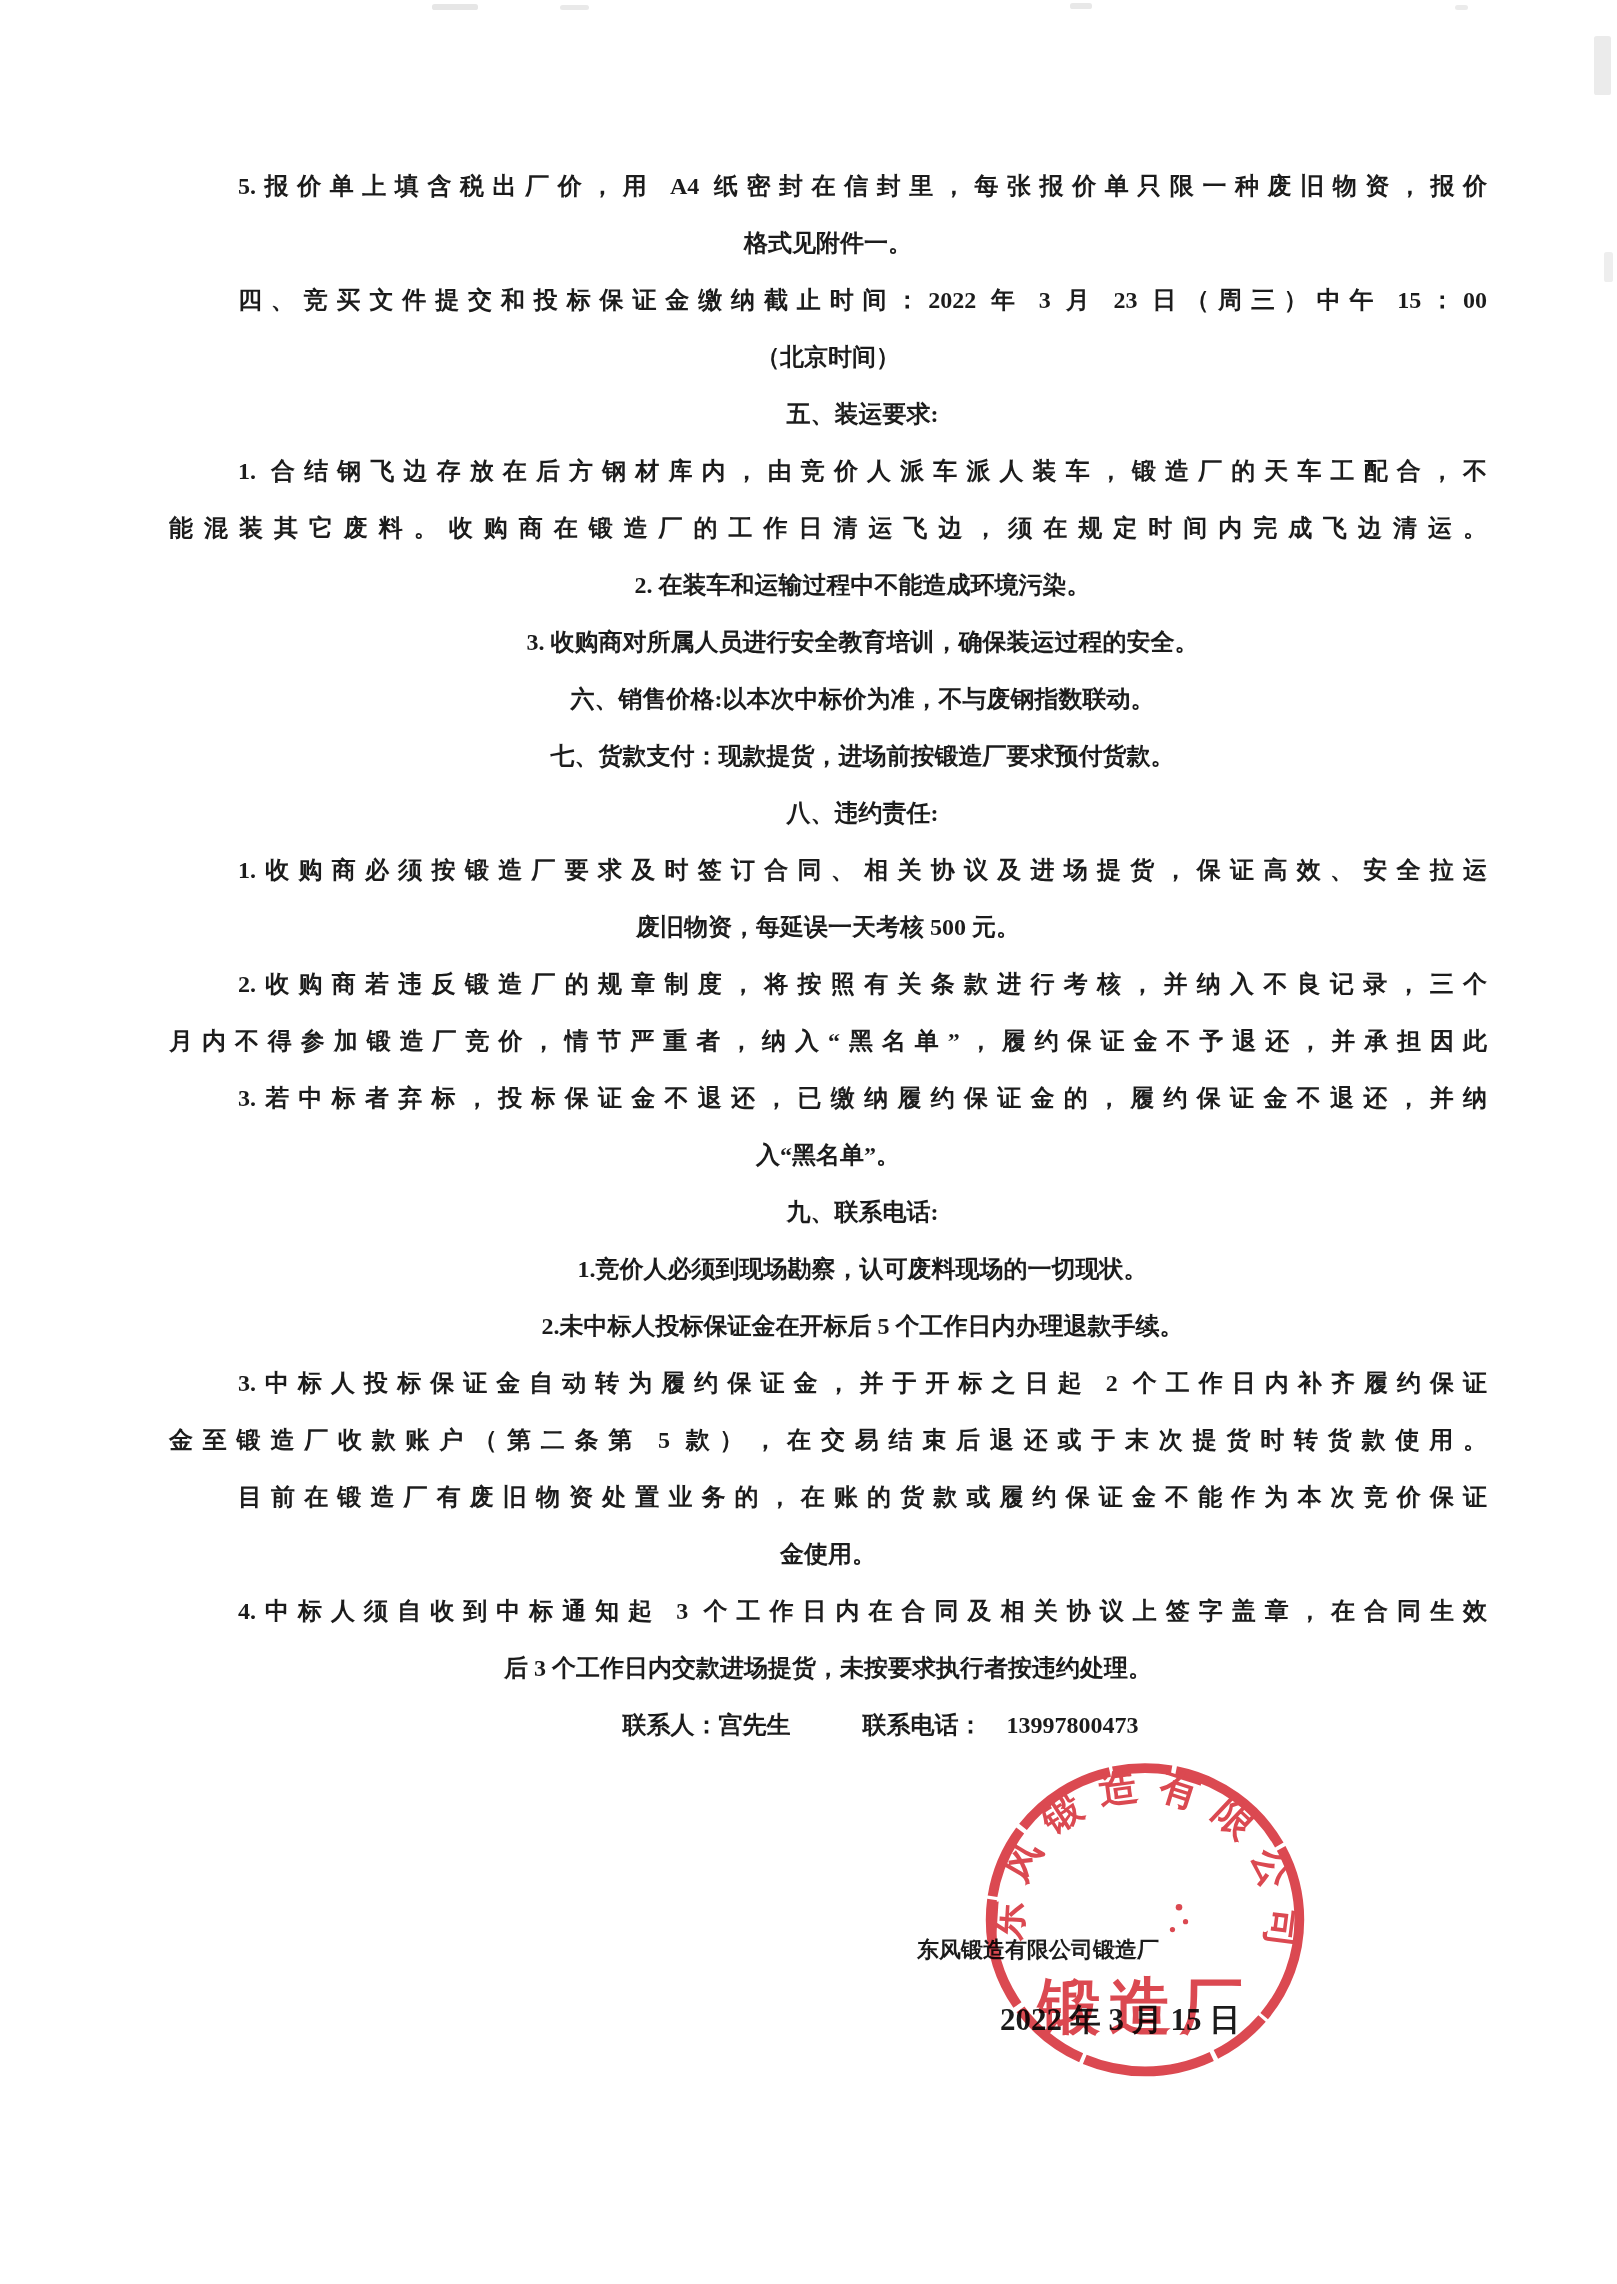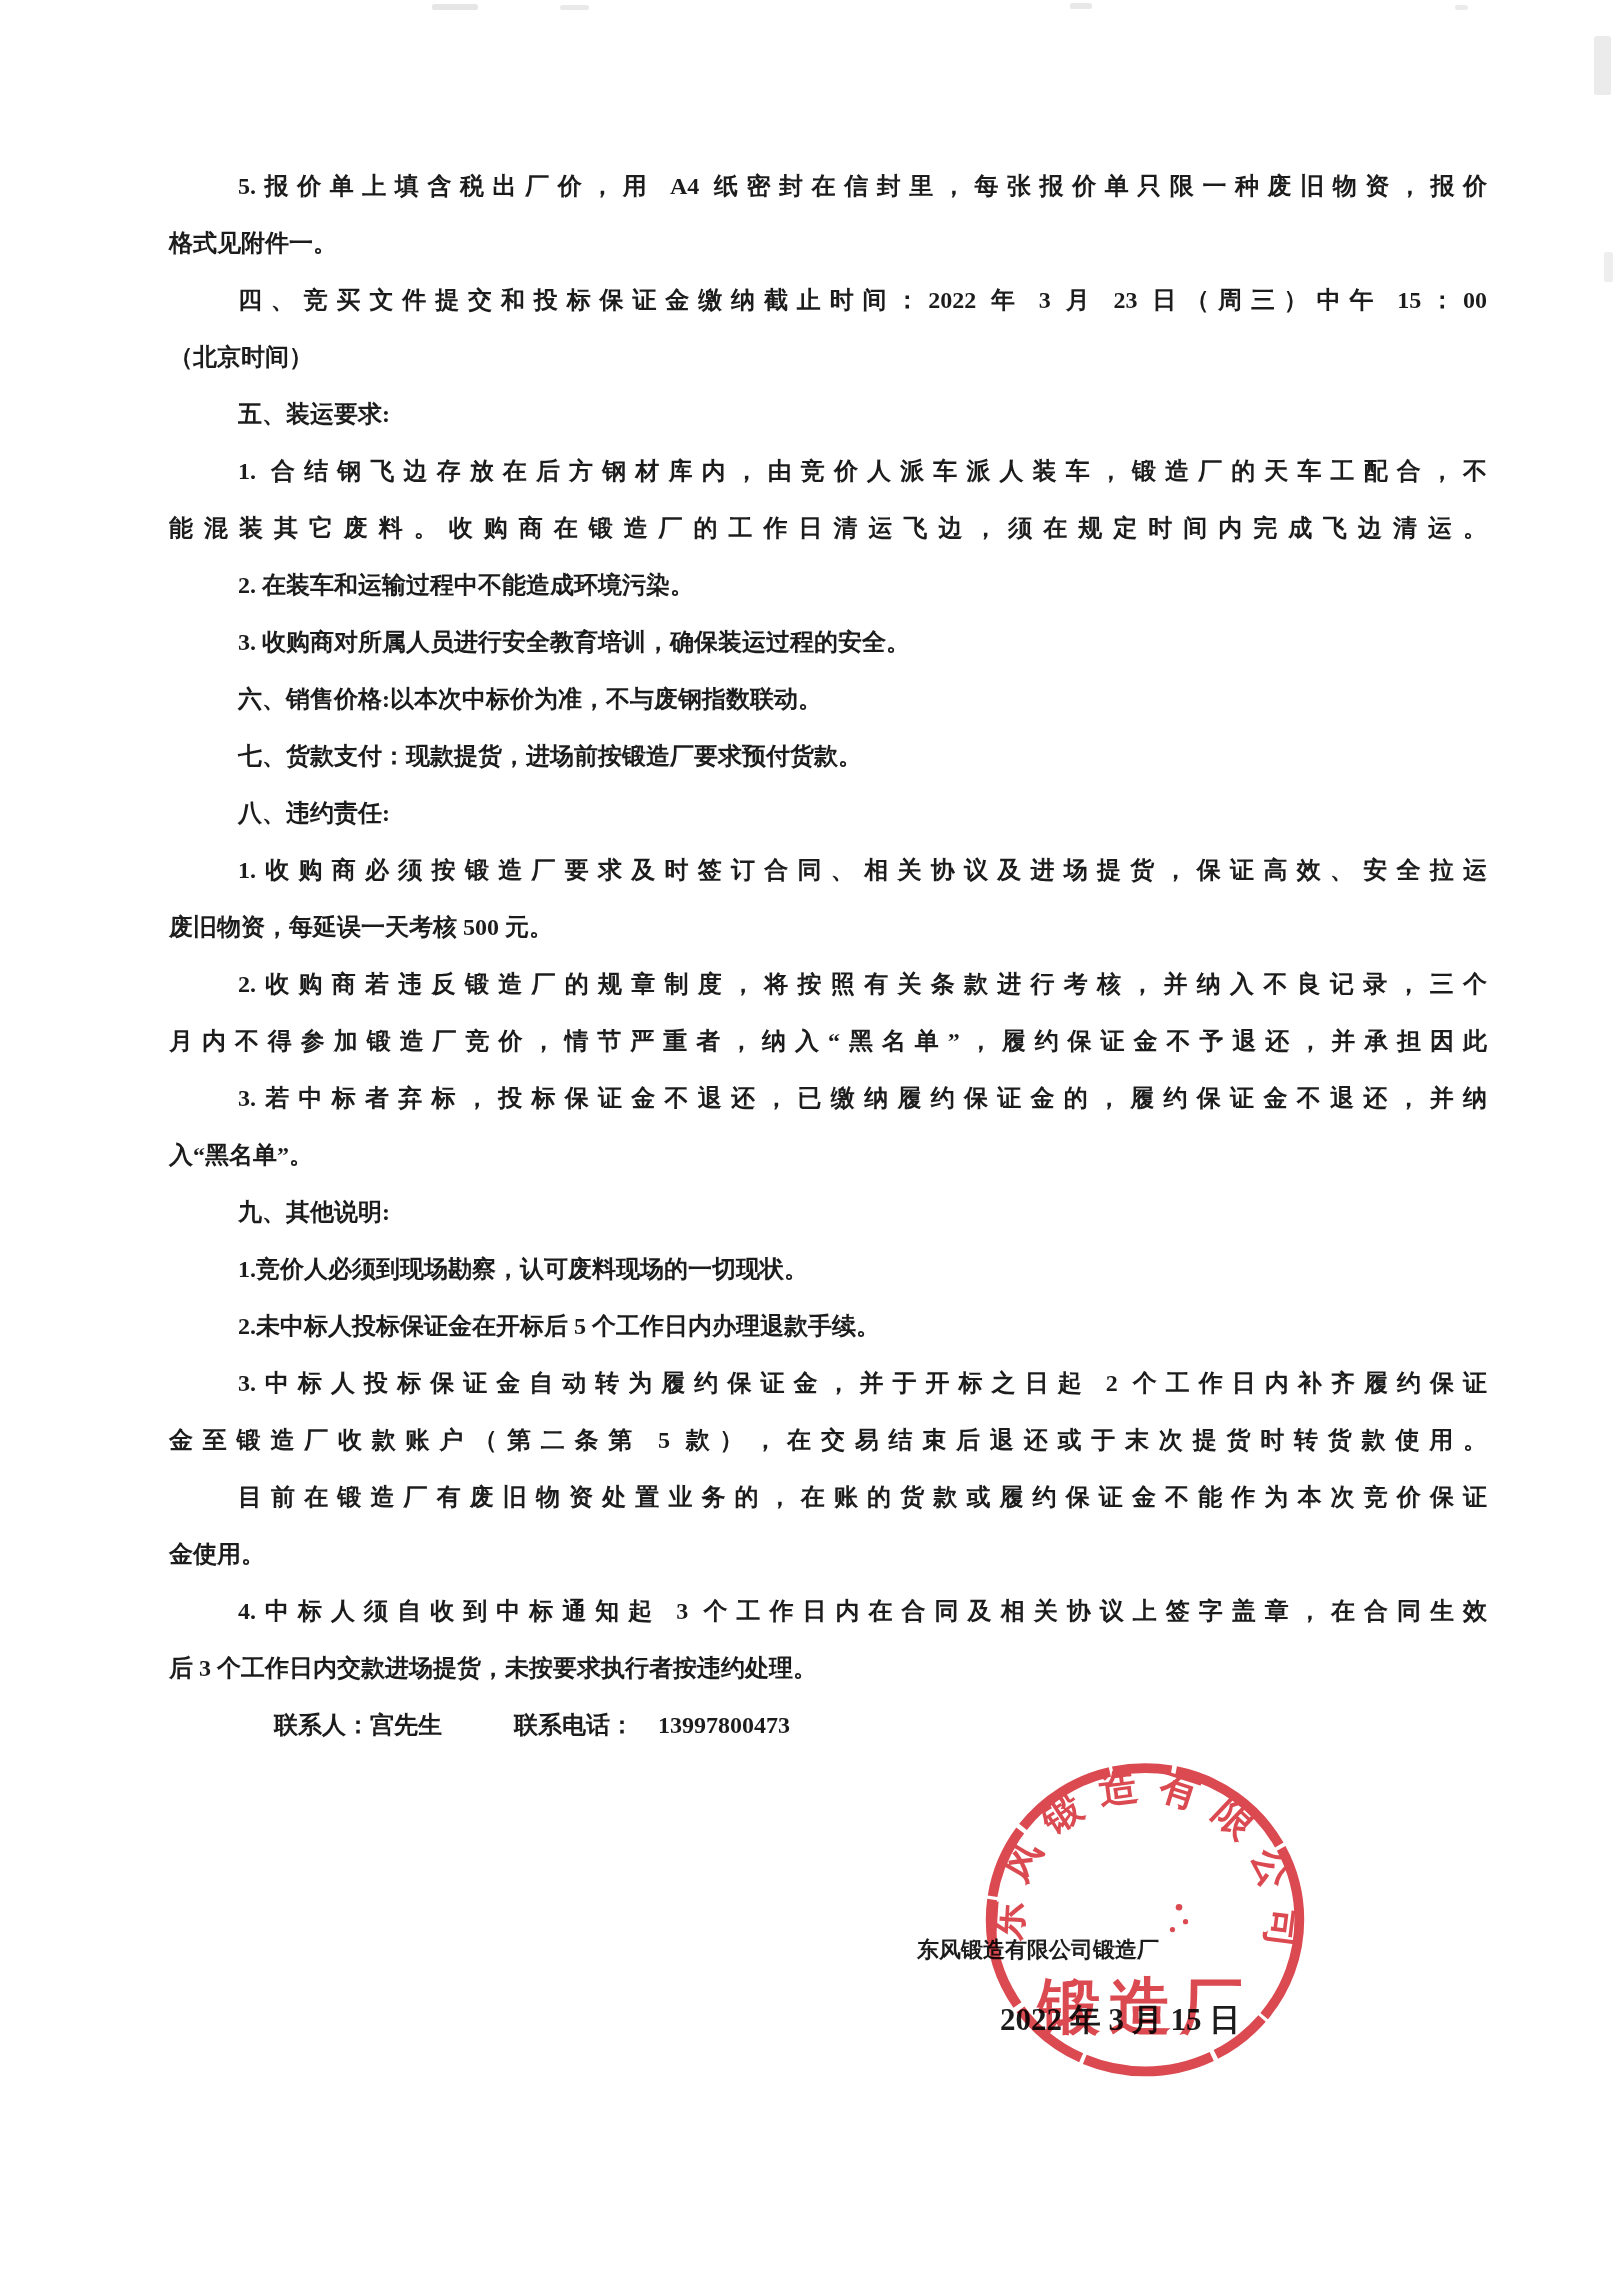--- a/index.html
+++ b/index.html
@@ -16,21 +16,21 @@
   }
   .doc-body {
     position: absolute;
     left: 141px;
     top: 158px;
     width: 1318px;
     font-size: 24px;
     line-height: 57px;
     margin-left: 28px;
   }
-  .line { min-height: 57px; white-space: pre-wrap; text-align: left; }
+  .line { min-height: 57px; white-space: pre-wrap; text-align: center; }
   .line.ind  { text-indent: 69px; }
   .line.deep { text-indent: 105px; }
   .line.fill { text-align: justify; text-align-last: justify; }
   .footer-sig {
     position: absolute;
     left: 917px;
     top: 1935px;
     font-size: 22px;
     letter-spacing: 0px;
     white-space: pre;
@@ -87,21 +87,21 @@
       <div class="line ind">3. 收购商对所属人员进行安全教育培训，确保装运过程的安全。</div>
       <div class="line ind">六、销售价格:以本次中标价为准，不与废钢指数联动。</div>
       <div class="line ind">七、货款支付：现款提货，进场前按锻造厂要求预付货款。</div>
       <div class="line ind">八、违约责任:</div>
       <div class="line ind fill">1.收购商必须按锻造厂要求及时签订合同、相关协议及进场提货，保证高效、安全拉运</div>
       <div class="line">废旧物资，每延误一天考核 500 元。</div>
       <div class="line ind fill">2.收购商若违反锻造厂的规章制度，将按照有关条款进行考核，并纳入不良记录，三个</div>
       <div class="line fill">月内不得参加锻造厂竞价，情节严重者，纳入“黑名单”，履约保证金不予退还，并承担因此</div>
       <div class="line ind fill">3.若中标者弃标，投标保证金不退还，已缴纳履约保证金的，履约保证金不退还，并纳</div>
       <div class="line">入“黑名单”。</div>
-      <div class="line ind">九、其他说明:</div>
+      <div class="line ind">九、联系电话:</div>
       <div class="line ind">1.竞价人必须到现场勘察，认可废料现场的一切现状。</div>
       <div class="line ind">2.未中标人投标保证金在开标后 5 个工作日内办理退款手续。</div>
       <div class="line ind fill">3.中标人投标保证金自动转为履约保证金，并于开标之日起 2 个工作日内补齐履约保证</div>
       <div class="line fill">金至锻造厂收款账户（第二条第 5 款），在交易结束后退还或于末次提货时转货款使用。</div>
       <div class="line ind fill">目前在锻造厂有废旧物资处置业务的，在账的货款或履约保证金不能作为本次竞价保证</div>
       <div class="line">金使用。</div>
       <div class="line ind fill">4.中标人须自收到中标通知起 3 个工作日内在合同及相关协议上签字盖章，在合同生效</div>
       <div class="line">后 3 个工作日内交款进场提货，未按要求执行者按违约处理。</div>
       <div class="line deep">联系人：宫先生　　　联系电话：　13997800473</div>
     </div>

